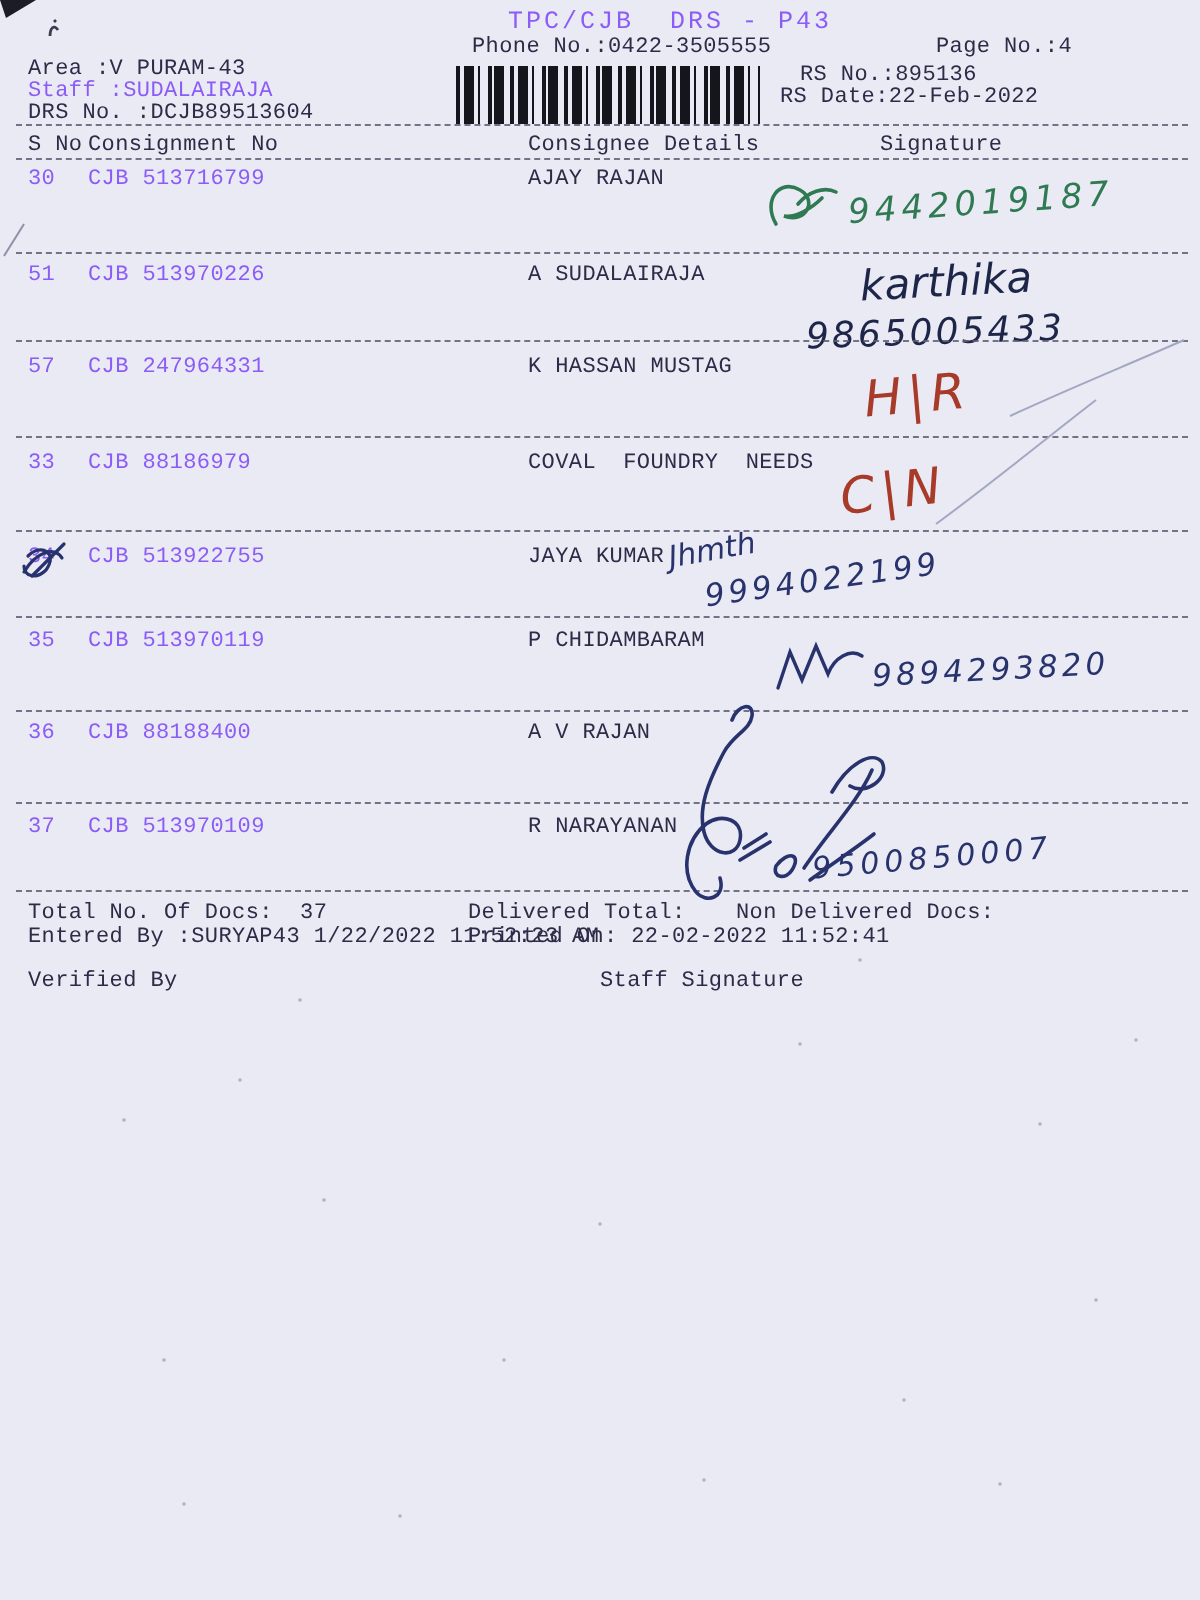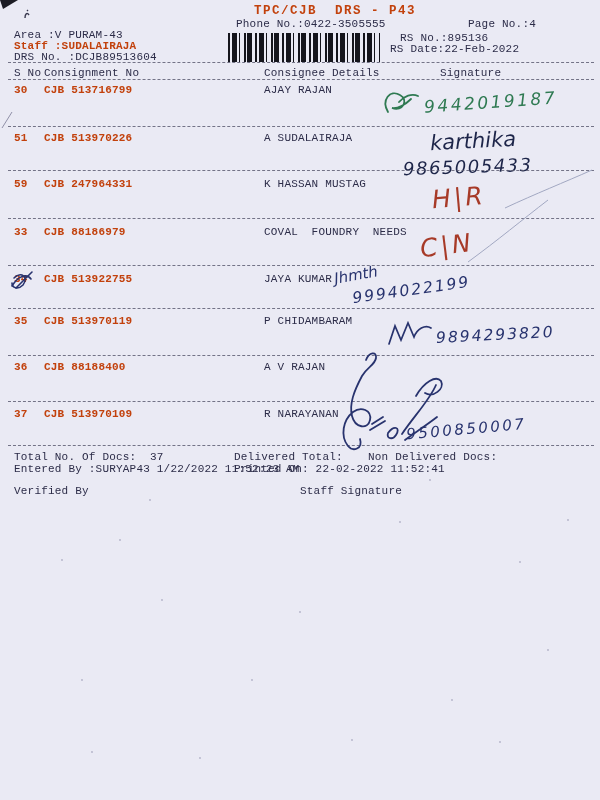--- a/index.html
+++ b/index.html
@@ -2,21 +2,21 @@
 <html><head>
 <meta charset="utf-8">
 <style>
   html,body{margin:0;padding:0;background:#cfcfda;}
   .page{
     position:relative;width:600px;height:800px;overflow:hidden;
     background:#eaeaf4;
     font-family:"Liberation Mono", monospace;
   }
   .print{position:absolute;white-space:pre;color:#2c2c48;font-size:11px;line-height:11px;letter-spacing:0.2px;}
-  .bold{font-weight:bold;color:#c2410c;}
+  .bold{font-weight:normal;color:#8b5cf6;}
   .title{font-size:12.5px;letter-spacing:1.5px;}
   .dash{position:absolute;left:8px;right:6px;height:0;border-top:1.6px dashed #5f5f74;opacity:.85;}
   .barcode{
     position:absolute;left:228px;top:33px;width:152px;height:29px;
     background:
       repeating-linear-gradient(90deg,#15151c 0 2px,transparent 2px 4px,#15151c 4px 9px,transparent 9px 11px,#15151c 11px 12px,transparent 12px 16px,#15151c 16px 18px,transparent 18px 19px,#15151c 19px 24px,transparent 24px 27px);
   }
   .hand{position:absolute;font-family:"DejaVu Sans", sans-serif;font-style:italic;white-space:pre;}
   .ink-green{color:#2f7a52;}
   .ink-dark{color:#1d2549;}
@@ -61,21 +61,21 @@
   <div>
     <span class="print bold" style="left:14px;top:133px;">51</span>
     <span class="print bold" style="left:44px;top:133px;">CJB 513970226</span>
     <span class="print" style="left:264px;top:133px;">A SUDALAIRAJA</span>
     <span class="hand ink-dark" style="left:430px;top:129px;font-size:21px;transform:rotate(-3deg);">karthika</span>
     <span class="hand ink-dark" style="left:403px;top:156px;font-size:18px;letter-spacing:1.5px;transform:rotate(-2deg);">9865005433</span>
   </div>
   <div class="dash" style="top:170px;"></div>
 
   <div>
-    <span class="print bold" style="left:14px;top:179px;">59</span>
+    <span class="print bold" style="left:14px;top:179px;">57</span>
     <span class="print bold" style="left:44px;top:179px;">CJB 247964331</span>
     <span class="print" style="left:264px;top:179px;">K HASSAN MUSTAG</span>
     <span class="hand ink-red" style="left:432px;top:183px;font-size:25px;letter-spacing:3px;transform:rotate(-5deg);">H|R</span>
   </div>
   <div class="dash" style="top:218px;"></div>
 
   <div>
     <span class="print bold" style="left:14px;top:227px;">33</span>
     <span class="print bold" style="left:44px;top:227px;">CJB 88186979</span>
     <span class="print" style="left:264px;top:227px;">COVAL  FOUNDRY  NEEDS</span>

